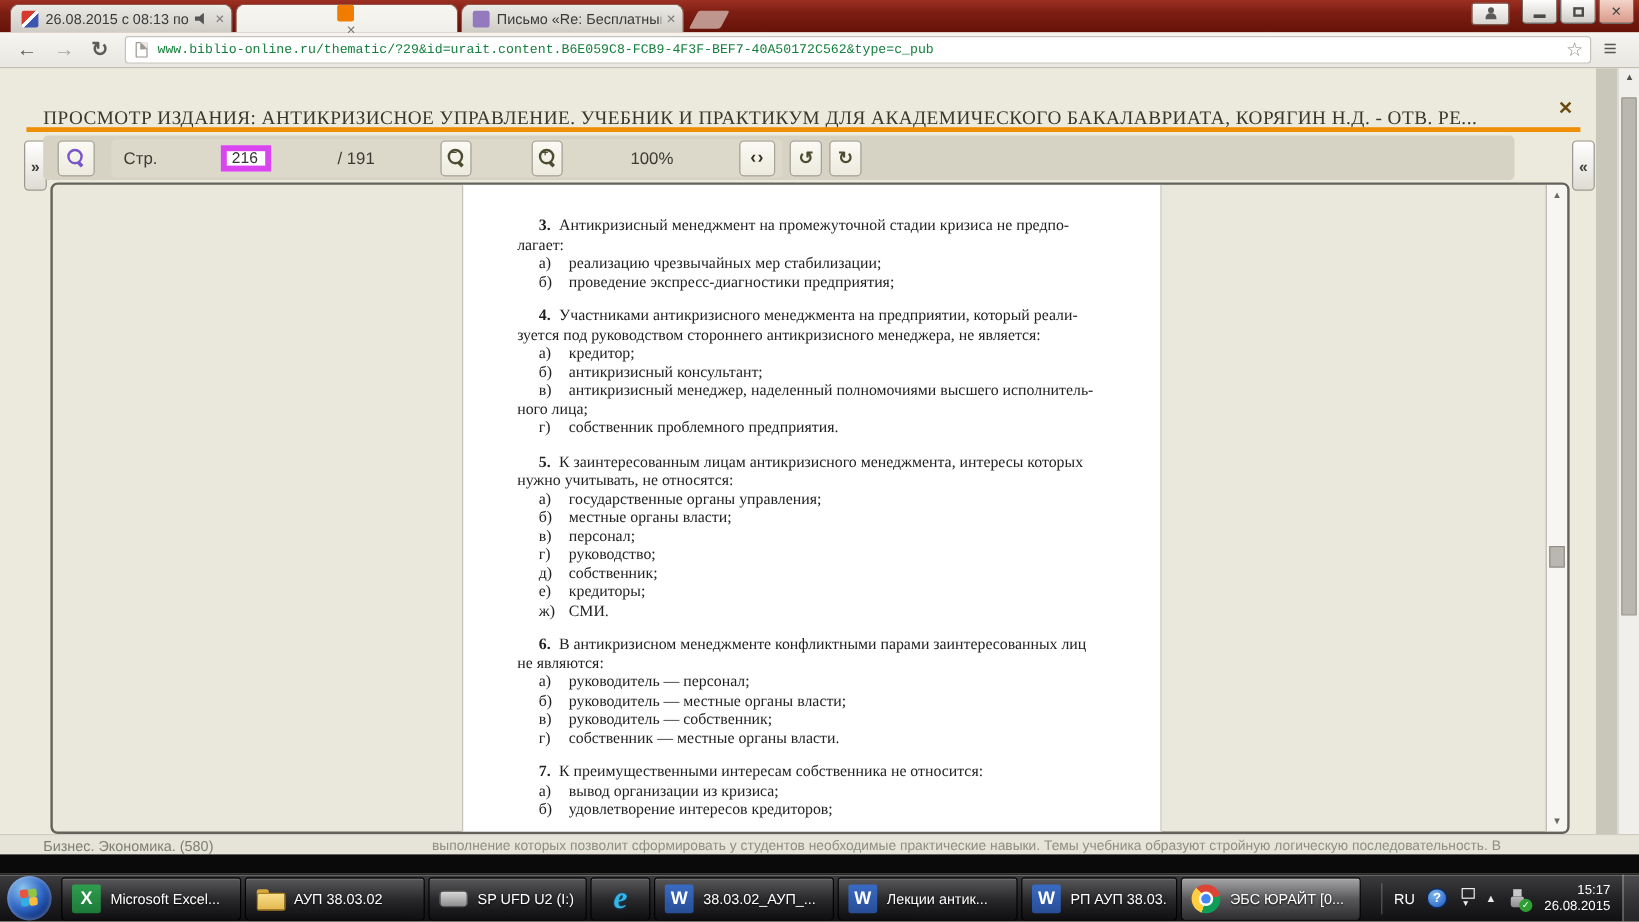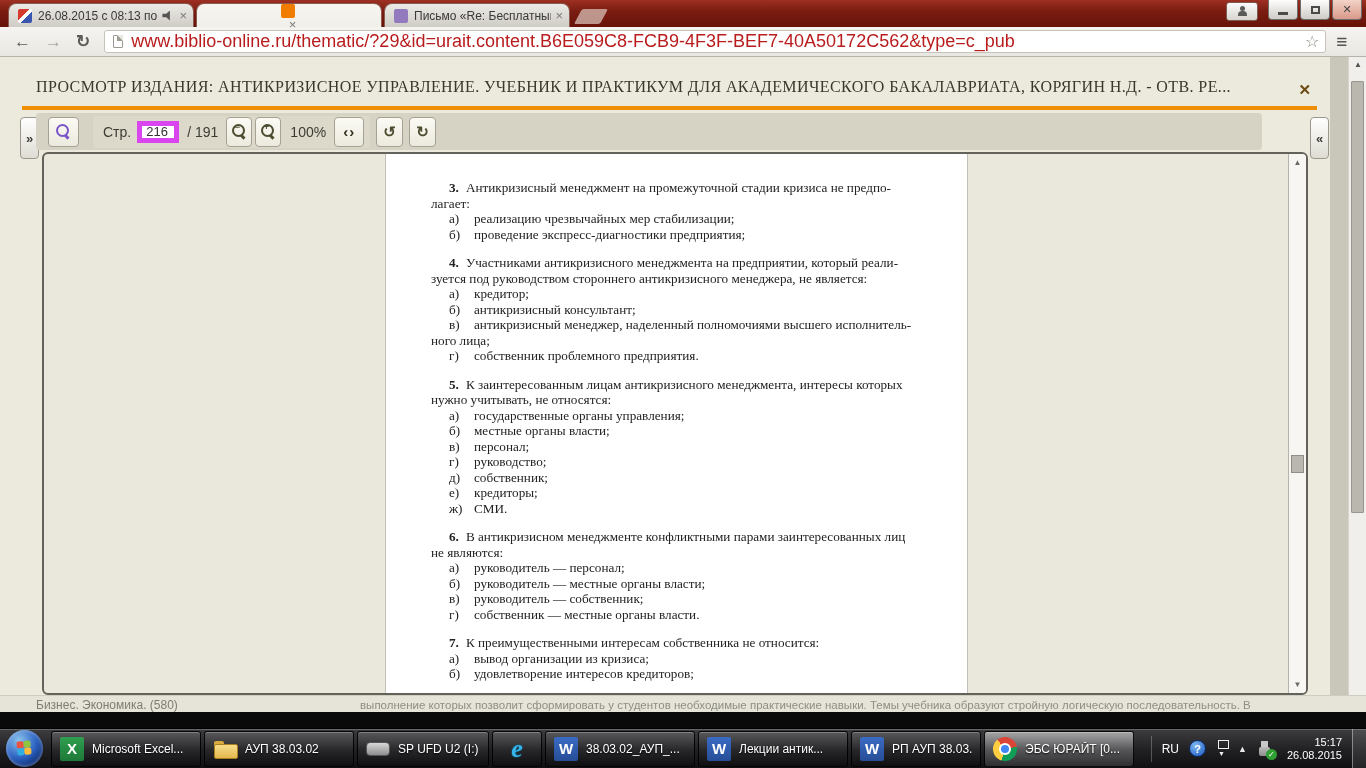--- a/index.html
+++ b/index.html
@@ -42,34 +42,34 @@
   
   .navbar{ position:absolute; left:0; top:27px; width:1366px; height:30px;
     background:linear-gradient(#f6f4f0,#e9e7e1); border-bottom:1px solid #b7b4ab;
     display:flex; align-items:center; }
   .navic{ font-size:17px; font-weight:bold; color:#5c5c58; margin-left:14px; }
   .navic.fwd{ color:#a8a7a0; }
   .urlbar{ position:relative; margin-left:14px; width:1222px; height:23px; background:#fff;
     border:1px solid #c6c3ba; border-radius:3px; display:flex; align-items:center; padding:0 6px; }
   .doc-ic{ width:10px; height:13px; border:1px solid #9a988f; border-radius:1px; margin:0 8px 0 2px; position:relative; background:#fff; }
   .doc-ic::after{ content:""; position:absolute; right:-1px; top:-1px; border:3px solid; border-color:#e9e7e1 #e9e7e1 #9a988f #9a988f; }
-  .url{ flex:1; font-size:18px; color:#b91c1c; white-space:nowrap; overflow:hidden; }
+  .url{ flex:1; font-size:11px; color:#15803d; white-space:nowrap; overflow:hidden;font-family:Liberation Mono, monospace; }
   .star{ font-size:16px; color:#8a887d; margin-left:6px; }
   .menu-ic{ font-size:19px; color:#555; margin-left:10px; font-weight:bold; }
 
   
   .page{ position:absolute; left:0; top:57px; width:1366px; height:655px; background:#ece9dd; }
   .margin-col{ position:absolute; left:1330px; top:0; width:18px; height:638px; background:#c9c7ba; }
   .oscroll{ position:absolute; left:1348px; top:0; width:18px; height:655px; background:#f0efeb; border-left:1px solid #d6d4cc; }
   .oscroll .sar{ position:absolute; left:0; width:18px; text-align:center; font-size:8px; color:#55544e; }
   .oscroll .up{ top:3px; } .oscroll .dn{ bottom:3px; }
   .othumb{ position:absolute; left:2px; top:24px; width:13px; height:432px; background:#b9b7ae; border:1px solid #98968e; border-radius:1px; }
 
   .modal-head{ position:absolute; left:22px; top:18px; width:1295px; height:33px; }
-  .modal-title{ position:absolute; left:14px; top:3px; font-family:"Liberation Serif",serif;
+  .modal-title{ position:absolute; left:14px; top:15px; font-family:"Liberation Serif",serif;
     font-size:16px; letter-spacing:.4px; color:#3a382c; white-space:nowrap; }
   .modal-close{ position:absolute; right:6px; top:6px; font-size:15px; font-weight:bold; color:#6b4b12; }
   .orange-line{ position:absolute; left:22px; top:49px; width:1295px; height:4px; background:#ef8f06; }
 
   .pill{ position:absolute; width:19px; height:42px; background:linear-gradient(#ffffff,#dedcd3);
     border:1px solid #9a988e; border-radius:4px; display:flex; align-items:center; justify-content:center;
     font-size:13px; font-weight:bold; color:#3e3e3a; }
   .pill.left{ left:20px; top:60px; }
   .pill.right{ left:1310px; top:60px; }
 
@@ -79,21 +79,21 @@
     border-radius:4px; display:flex; align-items:center; justify-content:center; }
   .search-btn{ width:31px; margin-left:12px; }
   .mag{ position:relative; width:15px; height:15px; }
   .mag::before{ content:""; position:absolute; left:0; top:0; width:9px; height:9px;
     border:2.5px solid #7a55c8; border-radius:50%; }
   .mag::after{ content:""; position:absolute; left:10px; top:10px; width:5px; height:2.5px;
     background:#7a55c8; transform:rotate(45deg); transform-origin:0 0; }
   .mag.dark::before{ border-color:#4c4c30; } .mag.dark::after{ background:#4c4c30; }
   .mag .sgn{ position:absolute; left:1px; top:-2px; width:9px; text-align:center; font-size:9px; font-weight:bold; color:#4c4c30; }
   .pgroup{ margin-left:14px; height:32px; background:#dcd9ca; border-radius:4px;
-    display:flex; align-items:center; padding:0 6px; }
+    display:flex; align-items:center; padding:0 6px;gap:47px; }
   .plabel{ font-size:14px; color:#3c3c34; margin:0 6px 0 4px; }
   .pinput{ width:42px; height:22px; border:5px solid #d946ef; background:#fff; font-size:13px;
     padding:0 4px; font-family:"Liberation Sans",sans-serif; color:#333; }
   .ptotal{ font-size:14px; color:#3c3c34; margin:0 8px; }
   .zbtn{ width:26px; margin-right:3px; }
   .zoomval{ font-size:14px; color:#3c3c34; margin:0 8px 0 6px; }
   .fit{ font-size:15px; font-weight:bold; color:#33331f; letter-spacing:1px; width:30px; }
   .rot{ width:27px; margin-left:6px; font-size:15px; font-weight:bold; color:#4c4c30; }
 
   .viewer{ position:absolute; left:42px; top:95px; width:1266px; height:543px;

